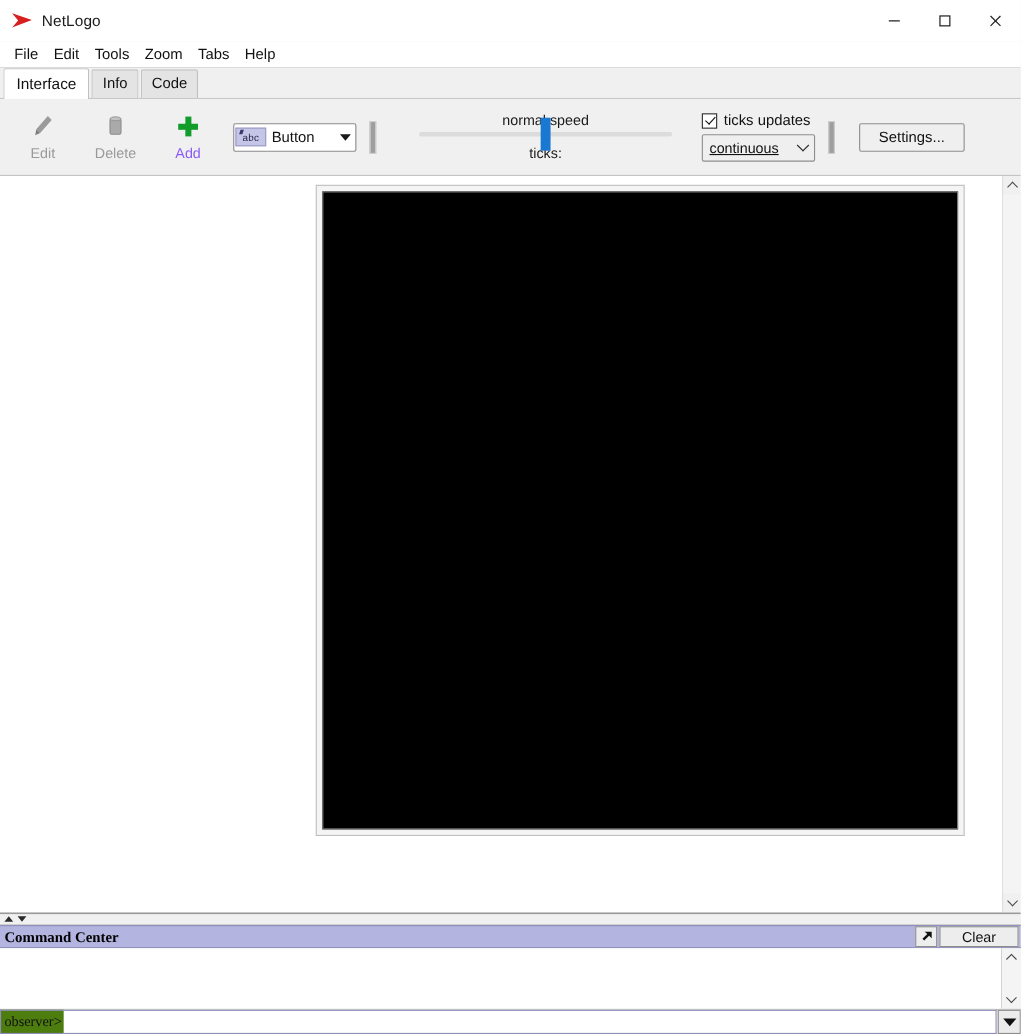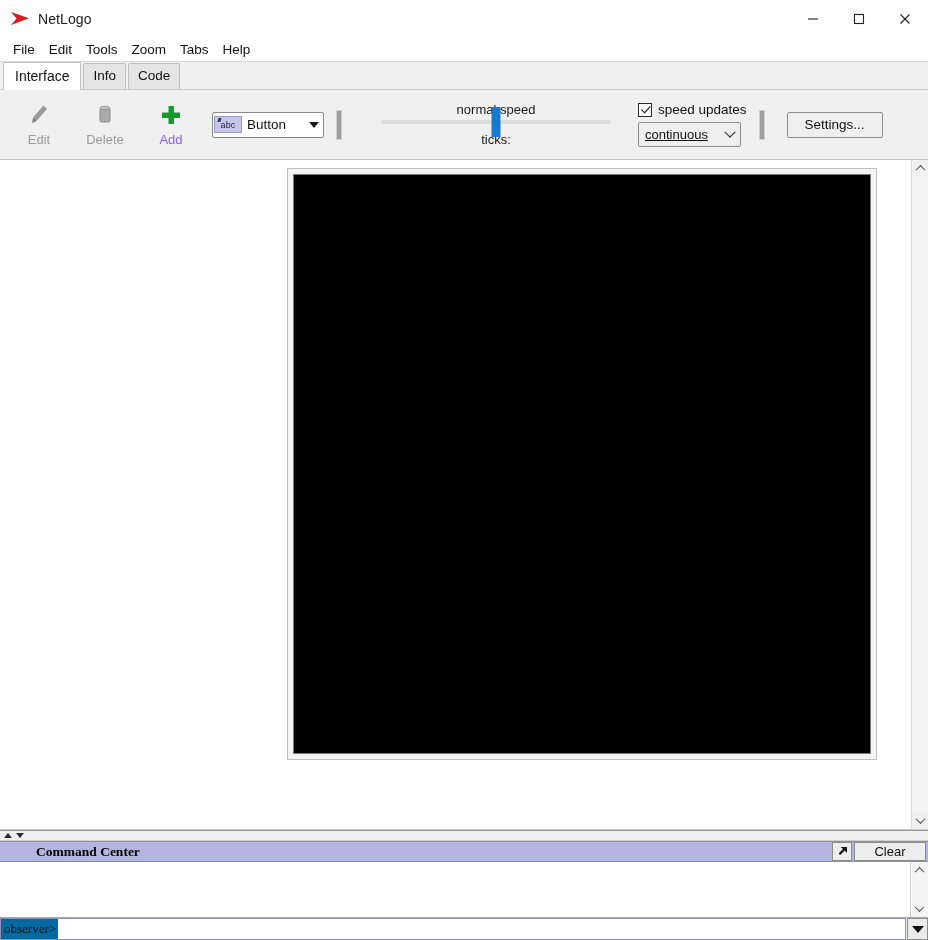--- a/index.html
+++ b/index.html
@@ -335,21 +335,20 @@
     background: #f0f0f0;
   }
   .cc-header {
     height: 21px;
     flex: 0 0 21px;
     background: #b4b4e0;
     display: flex;
     align-items: center;
     border-top: 1px solid #8d8dbb;
     border-bottom: 1px solid #8d8dbb;
-    padding-left: 32px;
   }
   .cc-title {
     font-size: 13.5px;
     font-weight: bold;
     color: #000000;
     padding-left: 4px;
     flex: 1 1 auto;
     font-family: "Liberation Serif", serif;
   }
   .cc-expand {
@@ -395,21 +394,21 @@
   }
 
   .cc-promptrow {
     height: 22px;
     flex: 0 0 22px;
     display: flex;
     align-items: stretch;
     background: #f0f0f0;
   }
   .cc-prompt {
-    background: #0369a1;
+    background: #4d7c0f;
     font-size: 13px;
     color: #111;
     display: flex; align-items: center;
     padding: 0 2px 0 3px;
     border: 1px solid #8e8eb6;
     border-right: none;
     font-family: "Liberation Serif", serif;
   }
   .cc-input {
     flex: 1 1 auto;
@@ -529,21 +528,21 @@
       <div class="speed-label">normal speed</div>
       <div class="slider-track">
         <div class="slider-thumb"></div>
       </div>
       <div class="ticks-label">ticks:</div>
     </div>
 
     <div class="viewbox">
       <div class="chkrow">
         <div class="chkbox"></div>
-        <div class="chk-label">speed updates</div>
+        <div class="chk-label">ticks updates</div>
       </div>
       <div class="updates-select">
         <div class="us-label">continuous</div>
         <div class="chev-sm"></div>
       </div>
     </div>
 
     <div class="vsep"></div>
 
     <div class="settings-btn">Settings...</div>

